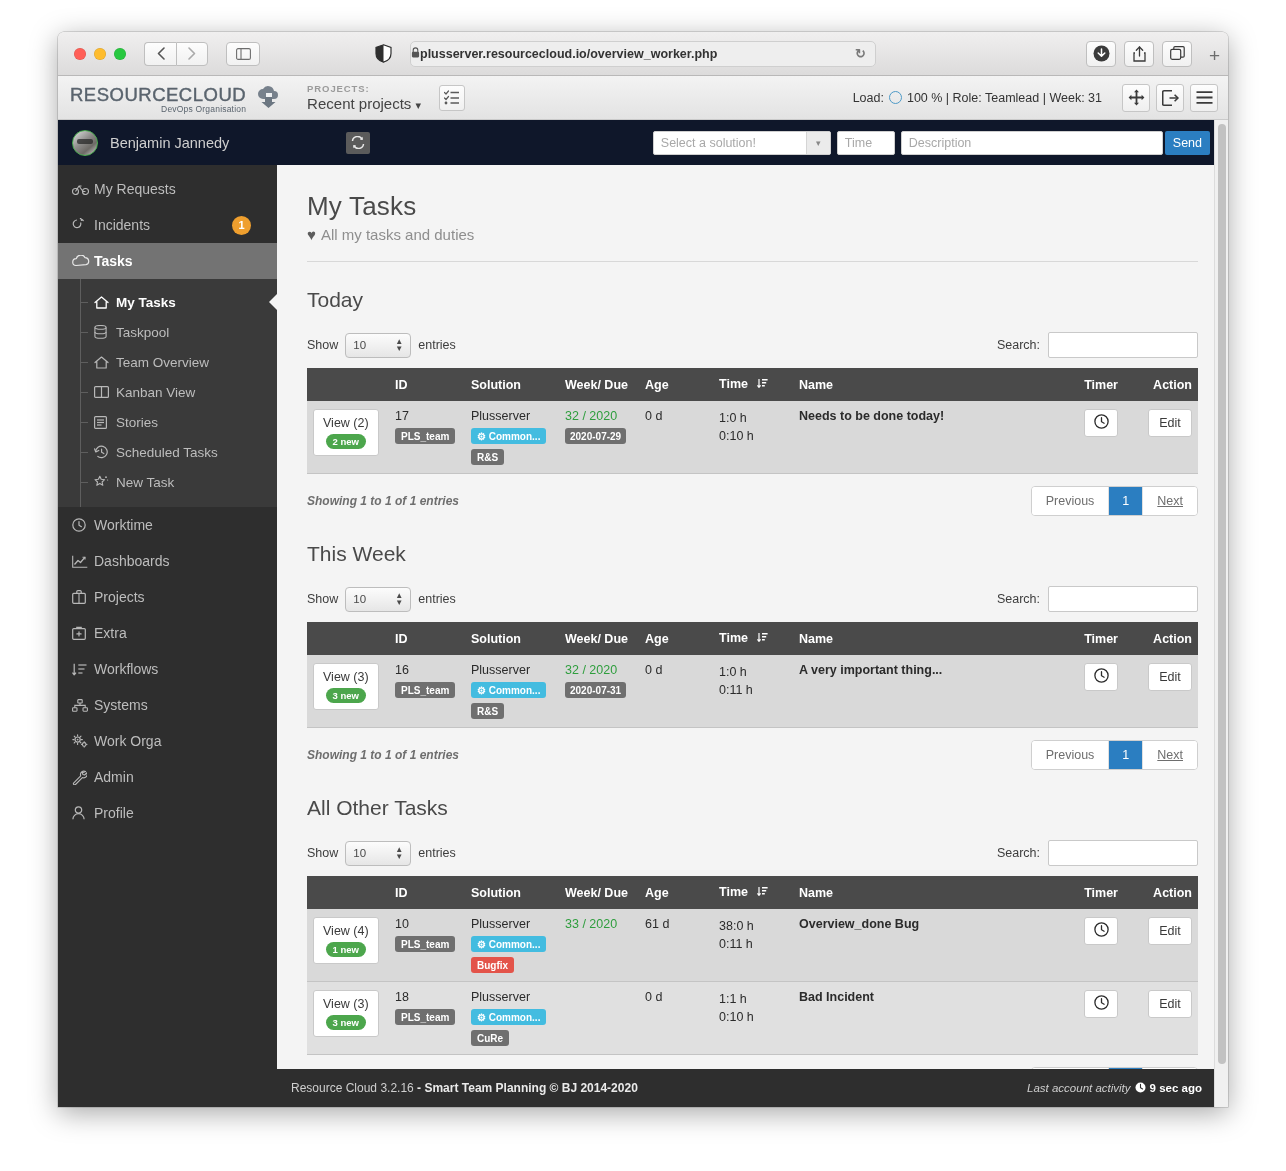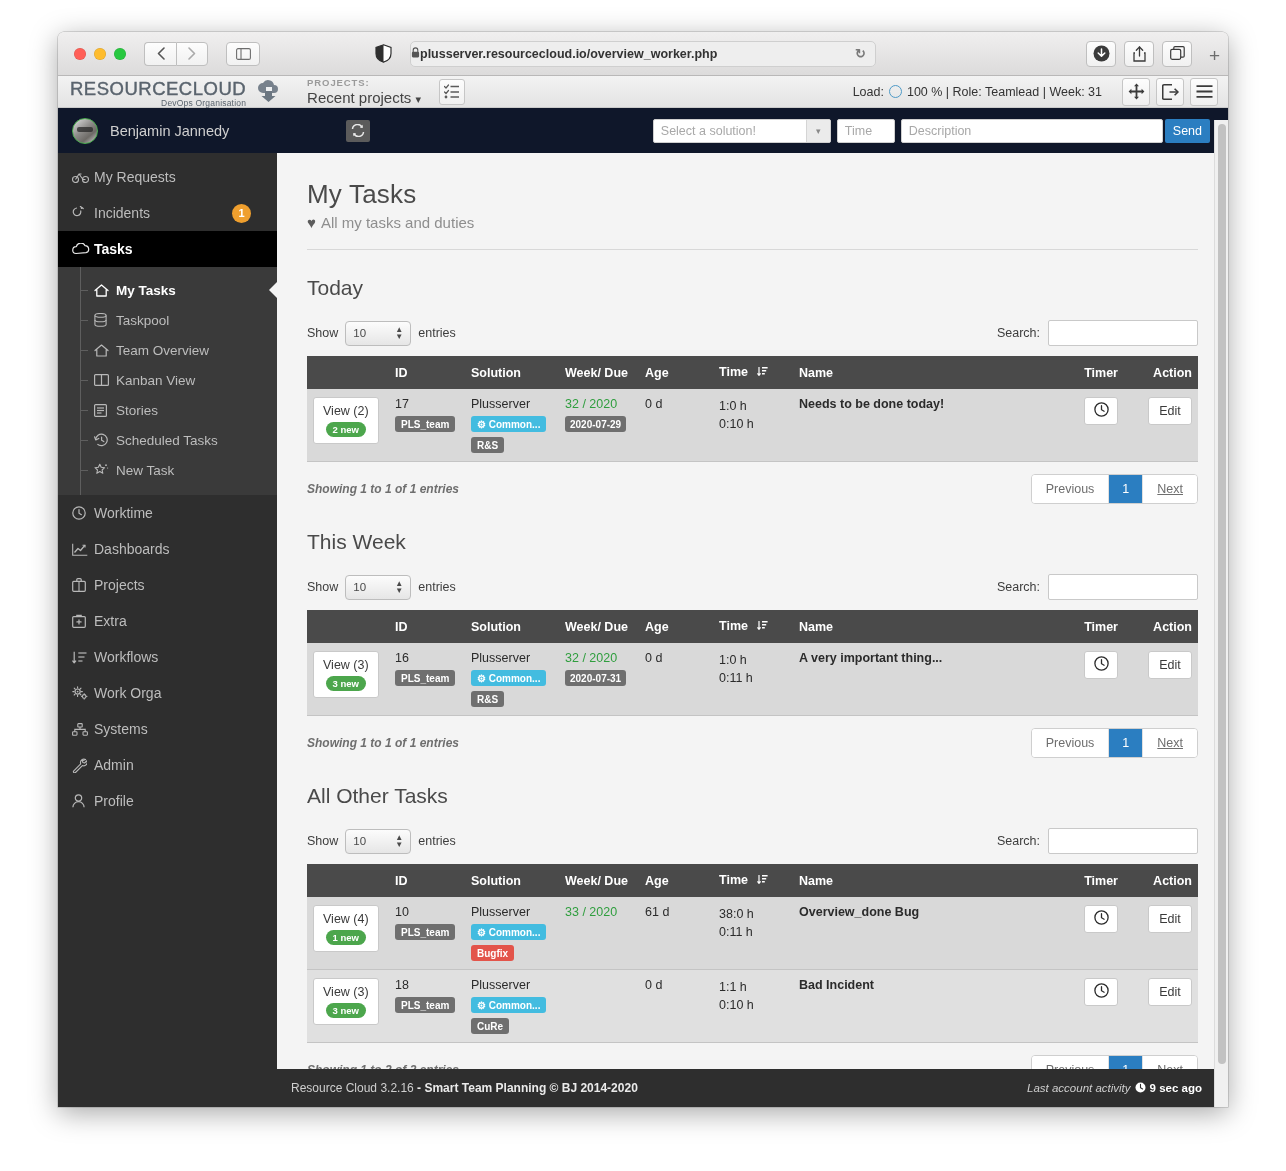--- a/index.html
+++ b/index.html
@@ -73,21 +73,21 @@
     border: 1px solid #bfbfbf; border-radius: 4px;
     display: flex; align-items: center; justify-content: center;
     color: #4a4a4a;
   }
   .plustab { position: absolute; right: 8px; color: #6d6d6d; font-size: 19px; font-weight: 300; top: 13px;}
 
   
   .app { height: 1031px; position: relative; background: #f4f4f4; display:flex; flex-direction:column; }
 
   .topbar {
-    height: 32px; background: linear-gradient(#f3f3f3,#e3e3e3);
+    height: 44px; background: linear-gradient(#f3f3f3,#e3e3e3);
     border-bottom: 1px solid #cacaca;
     display: flex; align-items: center; position: relative;
     flex: 0 0 auto;
   }
   .logo { margin-left: 12px; display:flex; align-items:flex-end; }
   .logo-text { line-height: 1; }
   .logo-main {
     font-size: 18.5px; letter-spacing: 0.5px; color: #5a646e;
     font-family: "Liberation Sans", sans-serif;
     -webkit-text-stroke: 0.4px #5a646e;
@@ -184,21 +184,21 @@
   .sidebar {
     width: 219px; background: #2e2e2e; flex: 0 0 219px;
     padding-top: 6px; position: relative;
   }
   .navitem {
     height: 36px; display: flex; align-items: center;
     color: #bdbdbd; font-size: 14px; padding-left: 14px;
     position: relative;
   }
   .navitem .ic { width: 22px; display:flex; align-items:center; color:#b8b8b8; }
-  .navitem.active { background: #000000; color: #ffffff; font-weight: bold; }
+  .navitem.active { background: #737373; color: #ffffff; font-weight: bold; }
   .badge {
     position: absolute; right: 26px;
     background: #ef9f2e; color: #fff; font-size: 11px; font-weight: bold;
     width: 19px; height: 19px; border-radius: 50%;
     display: flex; align-items: center; justify-content: center;
   }
   .submenu { background: #3a3a3a; padding: 8px 0 10px 0; position: relative; }
   .submenu:before {
     content:''; position:absolute; left:22px; top:0; bottom:0; width:1px; background:#5e5e5e;
   }
@@ -656,40 +656,40 @@
                 <path d="M2.2 0.7 V11.6 M0.4 9.6 L2.2 11.9 L4 9.6" stroke="#b8b8b8" stroke-width="1.2" fill="none" stroke-linejoin="round"></path>
                 <line x1="6.3" y1="2" x2="14.5" y2="2" stroke="#b8b8b8" stroke-width="1.2"></line>
                 <line x1="6.3" y1="6" x2="12.5" y2="6" stroke="#b8b8b8" stroke-width="1.2"></line>
                 <line x1="6.3" y1="10" x2="10.5" y2="10" stroke="#b8b8b8" stroke-width="1.2"></line>
               </svg>
           </span>
           <span>Workflows</span>
         </div>
         <div class="navitem">
           <span class="ic">
+            <svg width="16" height="13" viewBox="0 0 16 13">
+                <rect x="5.8" y="0.6" width="4.4" height="3.4" rx="0.6" stroke="#b8b8b8" stroke-width="1.1" fill="none"></rect>
+                <rect x="0.6" y="8.8" width="4.4" height="3.4" rx="0.6" stroke="#b8b8b8" stroke-width="1.1" fill="none"></rect>
+                <rect x="11" y="8.8" width="4.4" height="3.4" rx="0.6" stroke="#b8b8b8" stroke-width="1.1" fill="none"></rect>
+                <path d="M8 4 V6.4 M2.8 8.8 V6.4 H13.2 V8.8" stroke="#b8b8b8" stroke-width="1.1" fill="none"></path>
+              </svg>
+          </span>
+          <span>Systems</span>
+        </div>
+        <div class="navitem">
+          <span class="ic">
             <svg width="16" height="14" viewBox="0 0 16 14">
                 <circle cx="5.6" cy="5.6" r="2.6" stroke="#b8b8b8" stroke-width="1.2" fill="none"></circle>
                 <circle cx="5.6" cy="5.6" r="0.9" fill="#b8b8b8"></circle>
                 <path d="M5.6 0.8 V2 M5.6 9.2 V10.4 M0.8 5.6 H2 M9.2 5.6 H10.4 M2.2 2.2 L3 3 M8.2 8.2 L9 9 M9 2.2 L8.2 3 M3 8.2 L2.2 9" stroke="#b8b8b8" stroke-width="1.1" stroke-linecap="round"></path>
                 <circle cx="12.2" cy="10.4" r="1.8" stroke="#b8b8b8" stroke-width="1.1" fill="none"></circle>
                 <path d="M12.2 7.6 V8.4 M12.2 12.4 V13.2 M9.4 10.4 H10.2 M14.2 10.4 H15" stroke="#b8b8b8" stroke-width="1" stroke-linecap="round"></path>
               </svg>
           </span>
           <span>Work Orga</span>
-        </div>
-        <div class="navitem">
-          <span class="ic">
-            <svg width="16" height="13" viewBox="0 0 16 13">
-                <rect x="5.8" y="0.6" width="4.4" height="3.4" rx="0.6" stroke="#b8b8b8" stroke-width="1.1" fill="none"></rect>
-                <rect x="0.6" y="8.8" width="4.4" height="3.4" rx="0.6" stroke="#b8b8b8" stroke-width="1.1" fill="none"></rect>
-                <rect x="11" y="8.8" width="4.4" height="3.4" rx="0.6" stroke="#b8b8b8" stroke-width="1.1" fill="none"></rect>
-                <path d="M8 4 V6.4 M2.8 8.8 V6.4 H13.2 V8.8" stroke="#b8b8b8" stroke-width="1.1" fill="none"></path>
-              </svg>
-          </span>
-          <span>Systems</span>
         </div>
         <div class="navitem">
           <span class="ic">
             <svg width="15" height="15" viewBox="0 0 15 15">
                 <path d="M13.6 1.4 a3.6 3.6 0 0 0-4.9 4.5 L1.8 12.8 a1.2 1.2 0 0 0 1.7 1.7 L10.4 7.6 a3.6 3.6 0 0 0 4.5-4.9 L12.6 5 L10.9 4.5 L10.4 2.8 Z" stroke="#b8b8b8" stroke-width="1.1" fill="none" stroke-linejoin="round"></path>
               </svg>
           </span>
           <span>Admin</span>
         </div>
         <div class="navitem">

